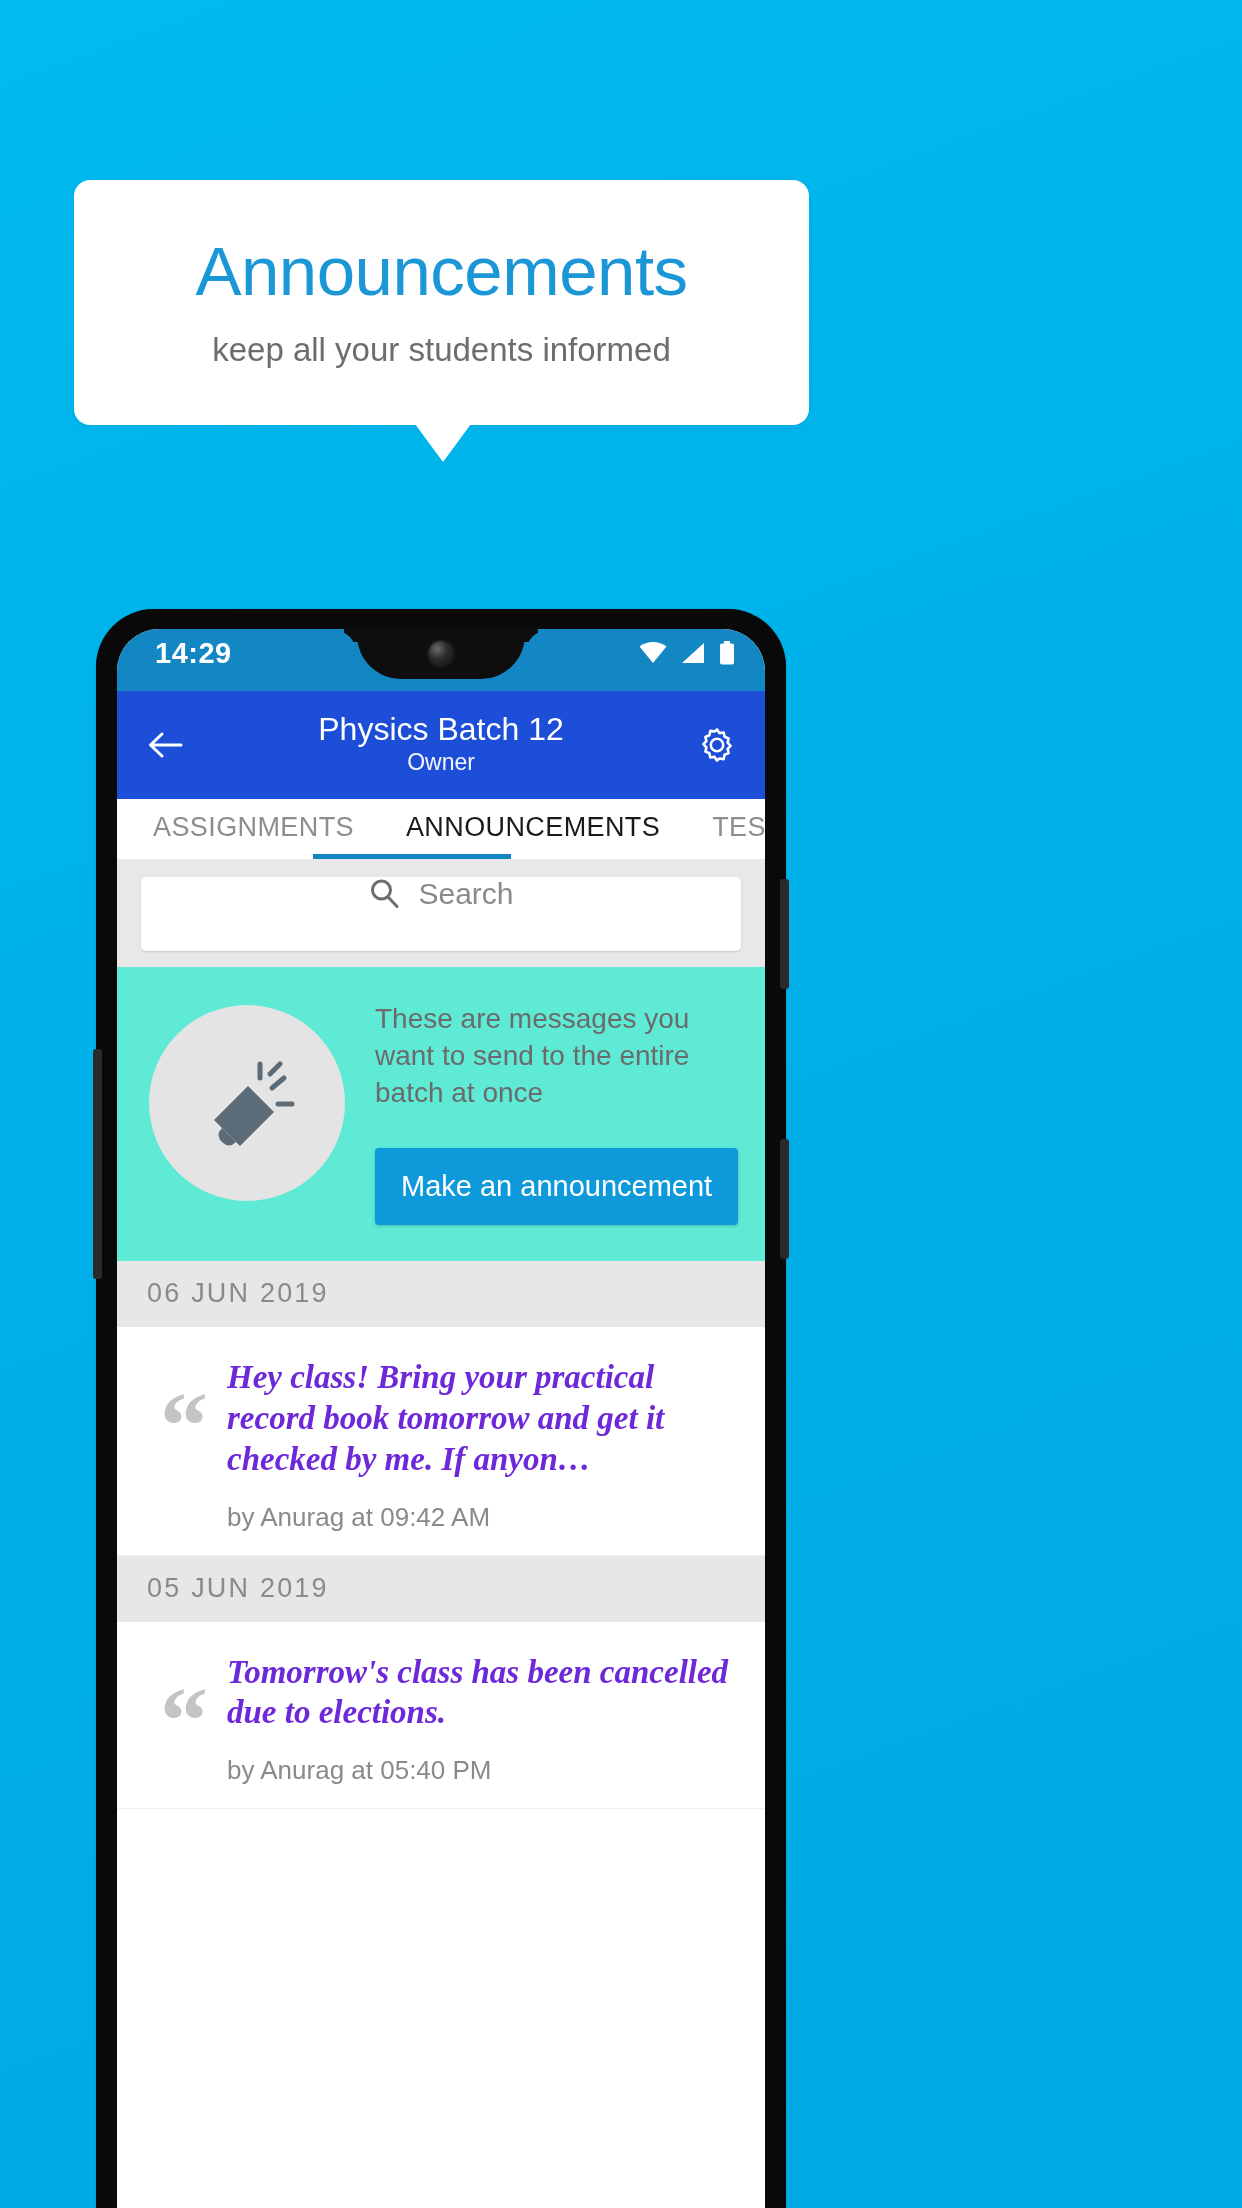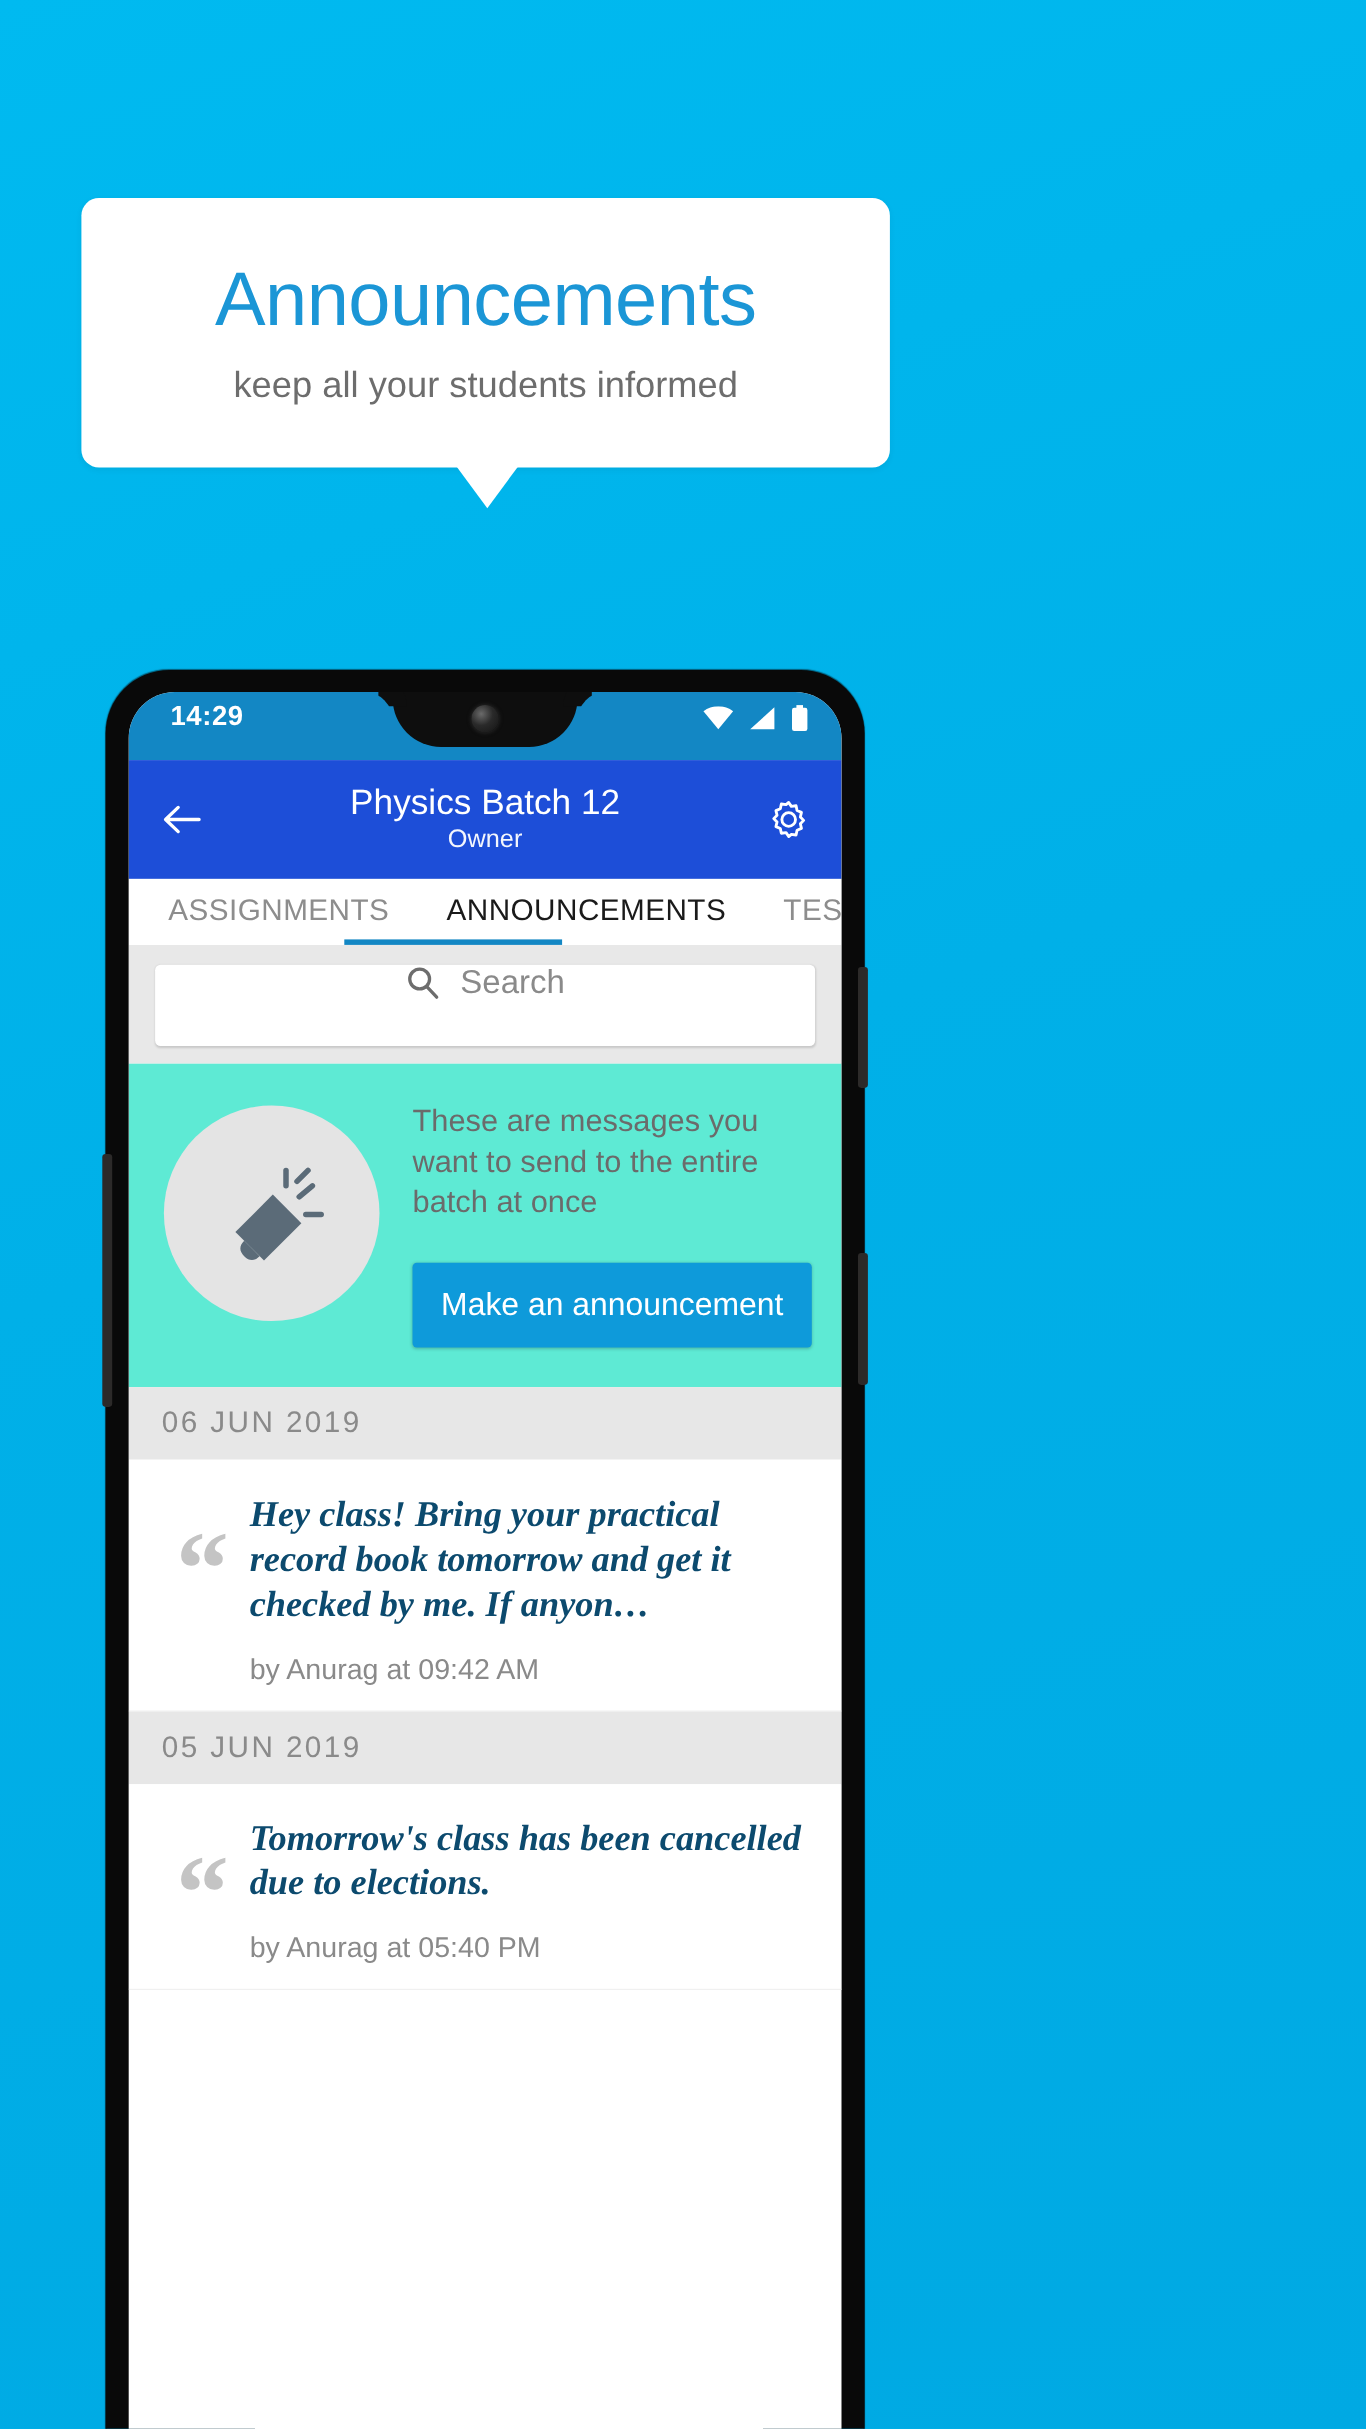--- a/index.html
+++ b/index.html
@@ -79,21 +79,21 @@
 
   
   #statusbar {
     position:relative;
     height:62px;
     background:#1387c4;
     color:#ffffff;
     display:flex; align-items:flex-start;
   }
   #status-time {
-    font-size:25px; font-weight:700;
+    font-size:29px; font-weight:700;
     margin-left:38px; margin-top:8px;
     letter-spacing:.5px;
   }
   #status-icons {
     position:absolute; right:30px; top:12px;
     display:flex; align-items:center; gap:14px;
   }
   .si { display:block; }
   
   #notch {
@@ -250,21 +250,21 @@
     padding-top:38px;
     user-select:none;
   }
   .ann-body { flex:1 1 auto; padding-top:4px; }
   .ann-text {
     font-family:"Liberation Serif", serif;
     font-style:italic;
     font-weight:700;
     font-size:33px;
     line-height:1.24;
-    color:#0c4a6e;
+    color:#6d28d9;
   }
   .ann-meta {
     margin-top:22px;
     font-size:26px;
     color:#8a8a8a;
   }
 </style>
 </head>
 <body>
 

